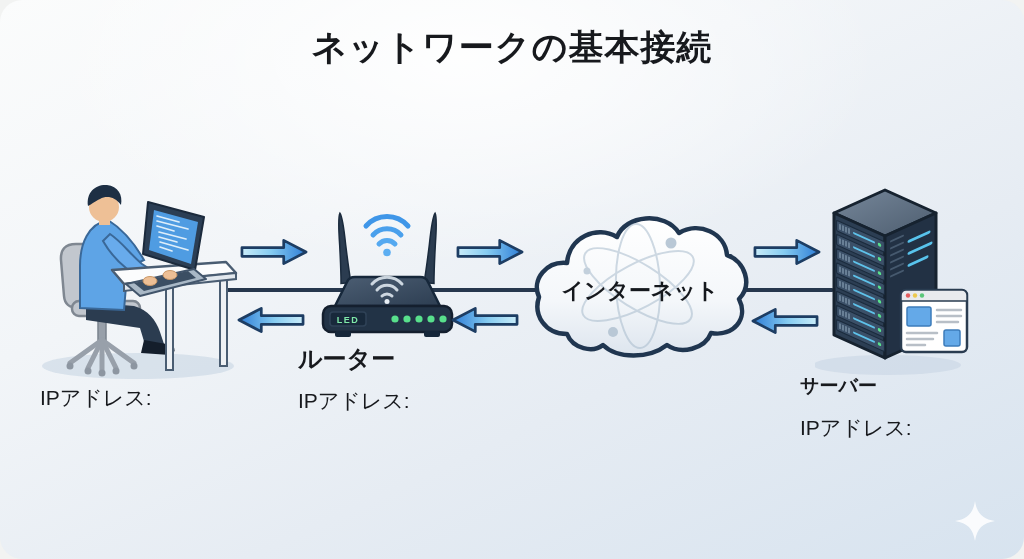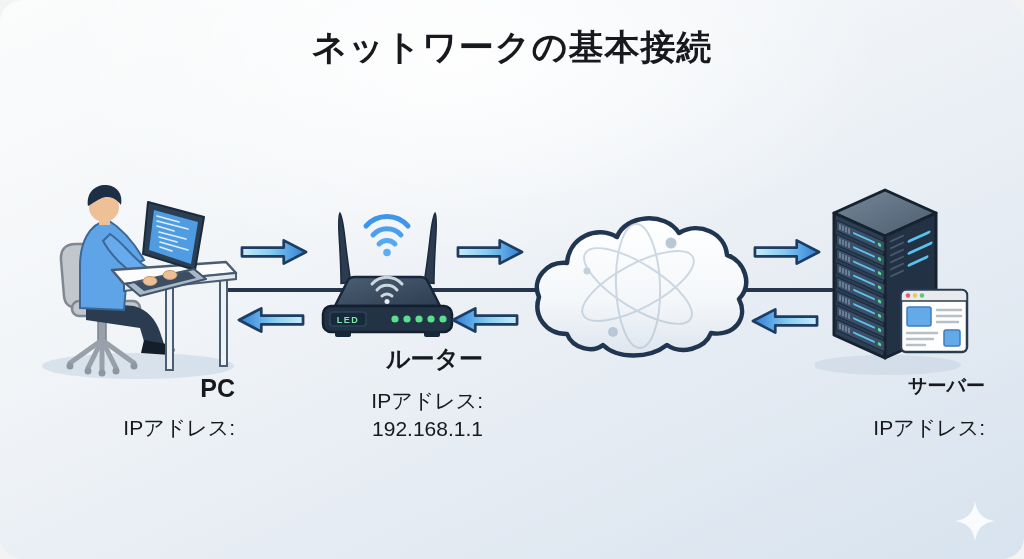--- a/index.html
+++ b/index.html
@@ -14,21 +14,21 @@
   .title {
     position:absolute; top:24px; left:0; width:100%; text-align:center;
     font-size:35px; font-weight:800; color:#17191d; letter-spacing:1px;
   }
   .conn-line {
     position:absolute; left:222px; top:288px; width:612px; height:4px;
     background:#26374d; border-radius:2px; z-index:1;
   }
   .node-icon { z-index:2; }
   .arrow { z-index:3; }
-  .label-block { position:absolute; text-align:right; z-index:4; color:#17191d; }
+  .label-block { position:absolute; text-align:left; z-index:4; color:#17191d; }
   .node-label { font-size:25px; font-weight:800; line-height:30px; }
   .ip-label, .ip-value { font-size:21px; font-weight:400; line-height:28px; }
   .ip-group { margin-top:11px; }
   .cloud-label {
     position:absolute; left:540px; top:276px; width:200px; text-align:center;
     font-size:22px; font-weight:800; color:#15181d; z-index:4;
   }
   .sparkle { z-index:2; }
 </style>
 </head>
@@ -156,20 +156,21 @@
              C68 160 48 156 42 141 Z" fill="url(#cloudG)" stroke="#203650" stroke-width="4.5" stroke-linejoin="round"></path>
     <g opacity="0.55" fill="none" stroke="#a9bccd" stroke-width="2">
       <ellipse cx="113" cy="93" rx="62" ry="22" transform="rotate(-28 113 93)"></ellipse>
       <ellipse cx="113" cy="93" rx="62" ry="22" transform="rotate(32 113 93)"></ellipse>
       <ellipse cx="113" cy="93" rx="62" ry="22" transform="rotate(88 113 93)"></ellipse>
     </g>
     <circle cx="146" cy="50" r="5.5" fill="#b9c8d6"></circle>
     <circle cx="88" cy="139" r="5" fill="#b9c8d6"></circle>
     <circle cx="62" cy="78" r="3.5" fill="#c3d0dc"></circle>
   </svg>
+  <div class="cloud-label">インターネット</div>
 
   <svg class="abs node-icon" style="left:815px; top:178px;" width="155" height="200" viewBox="0 0 155 200">
     <defs>
       <linearGradient id="srvTop" x1="0" y1="0" x2="1" y2="1">
         <stop offset="0" stop-color="#76879a"></stop>
           <stop offset="1" stop-color="#4d5d6f"></stop>
       </linearGradient>
     </defs>
     <ellipse cx="72" cy="187" rx="74" ry="10" fill="#c3d2e2" opacity="0.5"></ellipse>
     <g>
@@ -313,31 +314,29 @@
         <linearGradient id="a3l" x1="1" y1="0" x2="0" y2="0">
       <stop offset="0" stop-color="#c9ecf9"></stop>
           <stop offset="0.45" stop-color="#86ccf1"></stop>
           <stop offset="1" stop-color="#2e7dd6"></stop>
     </linearGradient>
       </defs>
     <path d="M68 10.5 H25 V3 L2 15 L25 27 V19.5 H68 Z" fill="url(#a3l)" stroke="#1d3d63" stroke-width="2.8" stroke-linejoin="round"></path>
   </svg>
 
   <div class="label-block" style="left:40px; top:373px; width:195px;">
-    <div class="node-label">PC</div>
     <div class="ip-group">
       <div class="ip-label">IPアドレス:</div>
     </div>
   </div>
 
   <div class="label-block" style="left:298px; top:344px; width:185px;">
     <div class="node-label" style="font-size:24px;">ルーター</div>
     <div class="ip-group" style="margin-top:13px;">
       <div class="ip-label">IPアドレス:</div>
-      <div class="ip-value">192.168.1.1</div>
     </div>
   </div>
 
   <div class="label-block" style="left:800px; top:371px; width:185px;">
     <div class="node-label" style="font-size:19px;">サーバー</div>
     <div class="ip-group" style="margin-top:13px;">
       <div class="ip-label">IPアドレス:</div>
     </div>
   </div>
 

